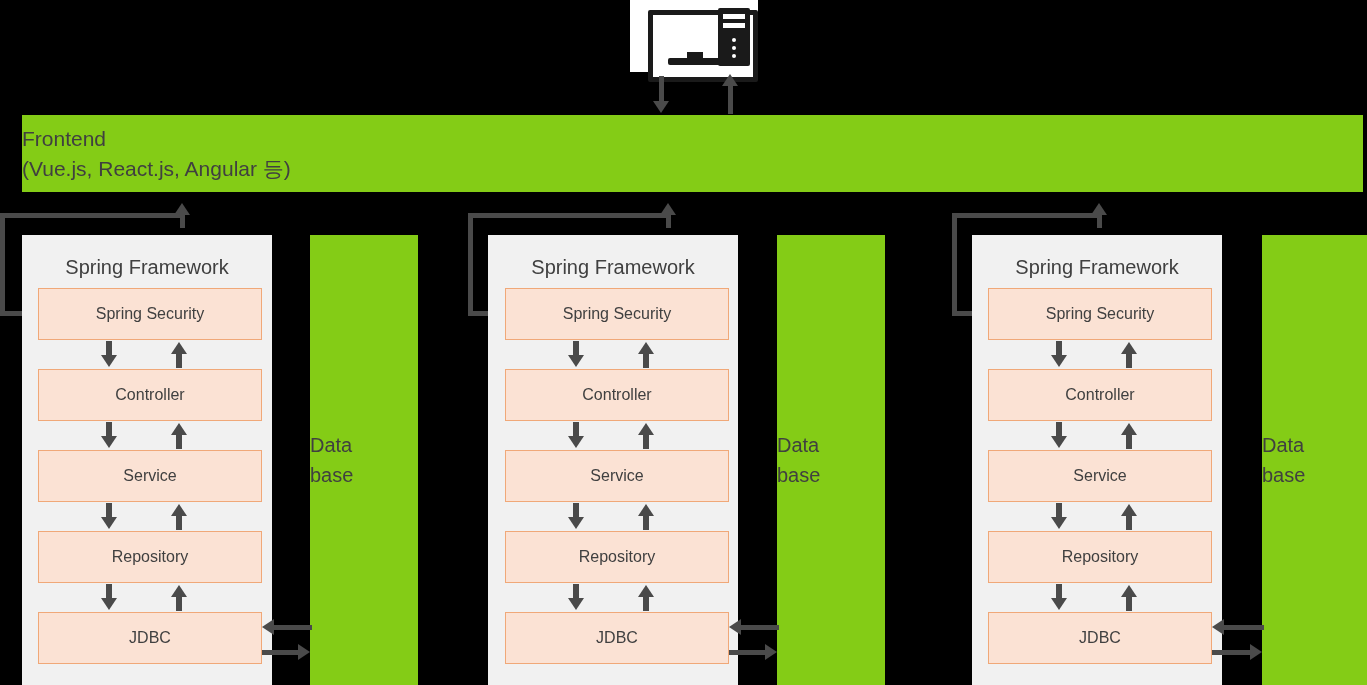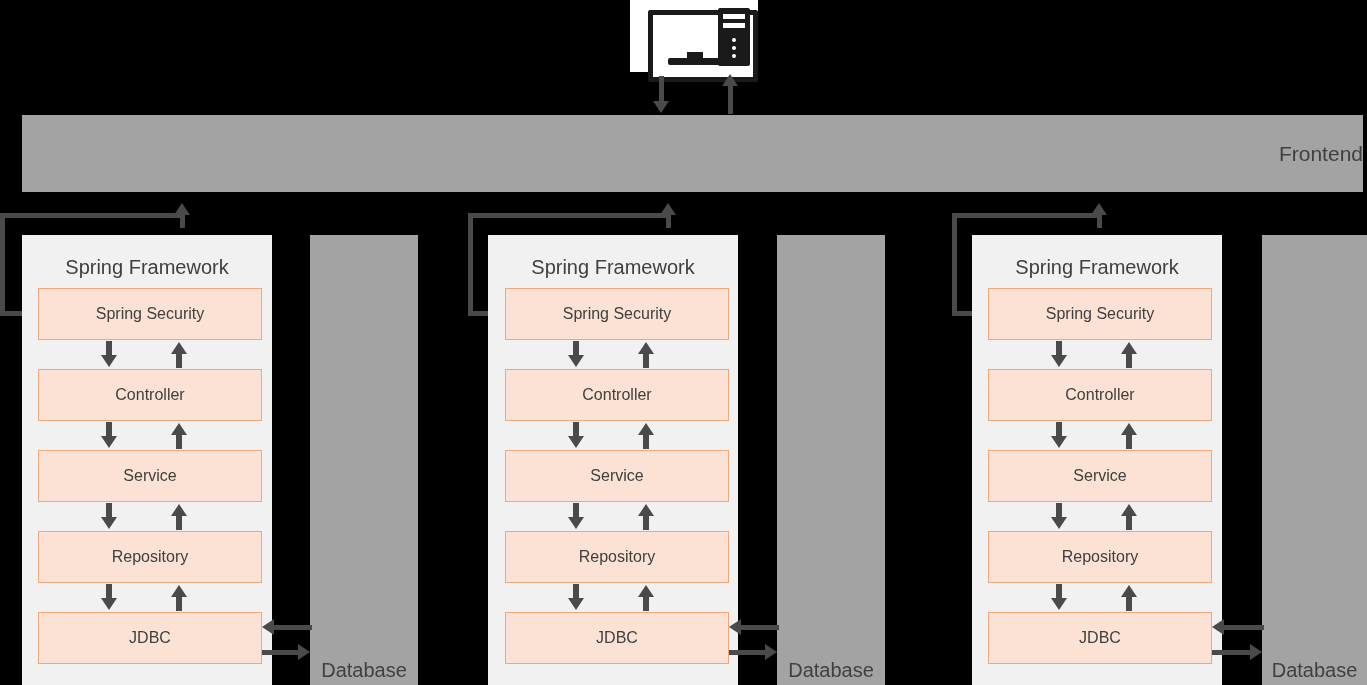--- a/index.html
+++ b/index.html
@@ -7,24 +7,24 @@
     width: 1367px; height: 685px;
     background: #000000;
     font-family: "Liberation Sans", "DejaVu Sans", sans-serif;
     overflow: hidden;
   }
   #stage { position: relative; width: 1367px; height: 685px; }
 
   
   .panel {
     position: absolute;
-    background: #a3a3a3;
+    background: #84cc16;
     color: #404040;
     display: flex;
-    align-items: flex-end;
+    align-items: flex-start;
     justify-content: center;
     text-align: center;
     line-height: 1.42;
   }
   .frontend-bar {
     font-size: 21px;
     flex-direction: column;
   }
   .fw-col {
     background: #F1F1F1;
@@ -44,21 +44,21 @@
     background: #FBE2D4;
     border: 1.6px solid #F0A878;
     display: flex;
     align-items: center;
     justify-content: center;
     font-size: 16px;
     color: #404040;
   }
   .db-col {
     font-size: 20px;
-    flex-direction: row;
+    flex-direction: column;
     line-height: 1.5;
   }
 
   
   .pc-icon {
     position: absolute;
     background: #FFFFFF;
   }
   .pc-monitor {
     position: absolute;
@@ -104,20 +104,21 @@
   </div>
 
   <div class="vline" style="left:659px; top:76px; width:5px; height:28px;"></div>
   <div class="arrow-head ah-down" style="left:653px; top:101px;"></div>
 
   <div class="vline" style="left:728px; top:84px; width:5px; height:30px;"></div>
   <div class="arrow-head ah-up" style="left:722px; top:74px;"></div>
 
   <div class="panel frontend-bar" style="left:22px; top:115px; width:1341px; height:77px;">
     <div>Frontend</div>
+    <div>(Vue.js, React.js, Angular 등)</div>
   </div>
 
   <div class="vline" style="left:180px; top:213px; width:5px; height:15px;"></div>
   <div class="arrow-head ah-up" style="left:174px; top:203px;"></div>
   <div class="hline" style="left:0px; top:213px; width:185px; height:5px;"></div>
   <div class="vline" style="left:0px; top:213px; width:5px; height:102px;"></div>
   <div class="hline" style="left:0px; top:311px; width:30px; height:5px;"></div>
   <div class="arrow-head ah-right" style="left:26px; top:305px;"></div>
 
   <div class="panel fw-col" style="left:22px; top:235px; width:250px; height:450px;">

